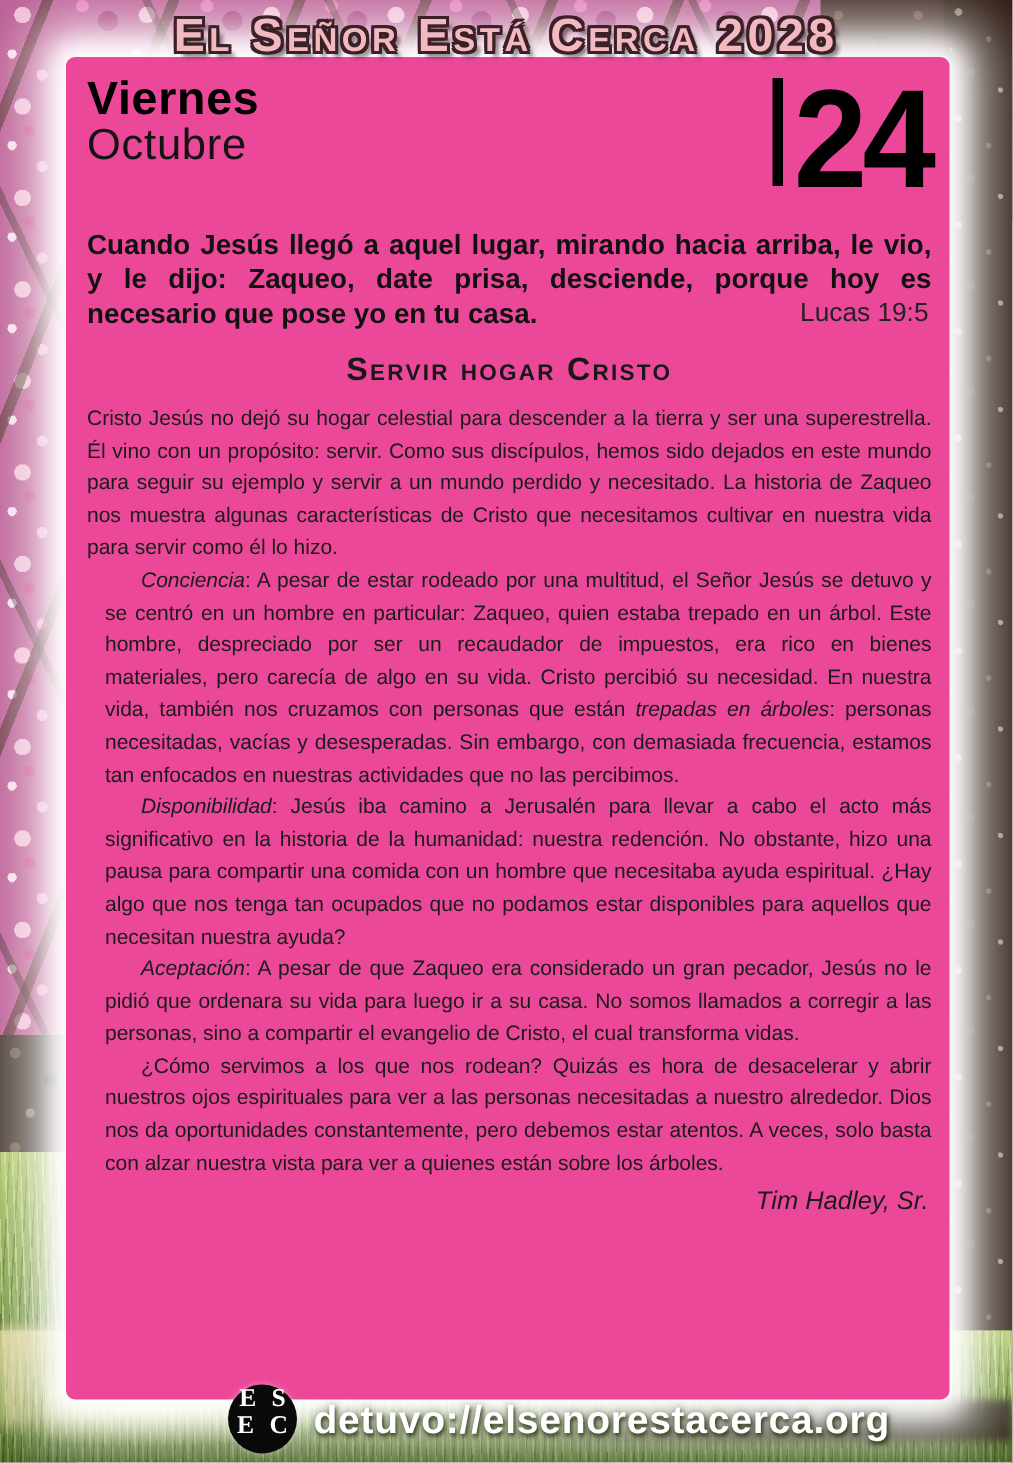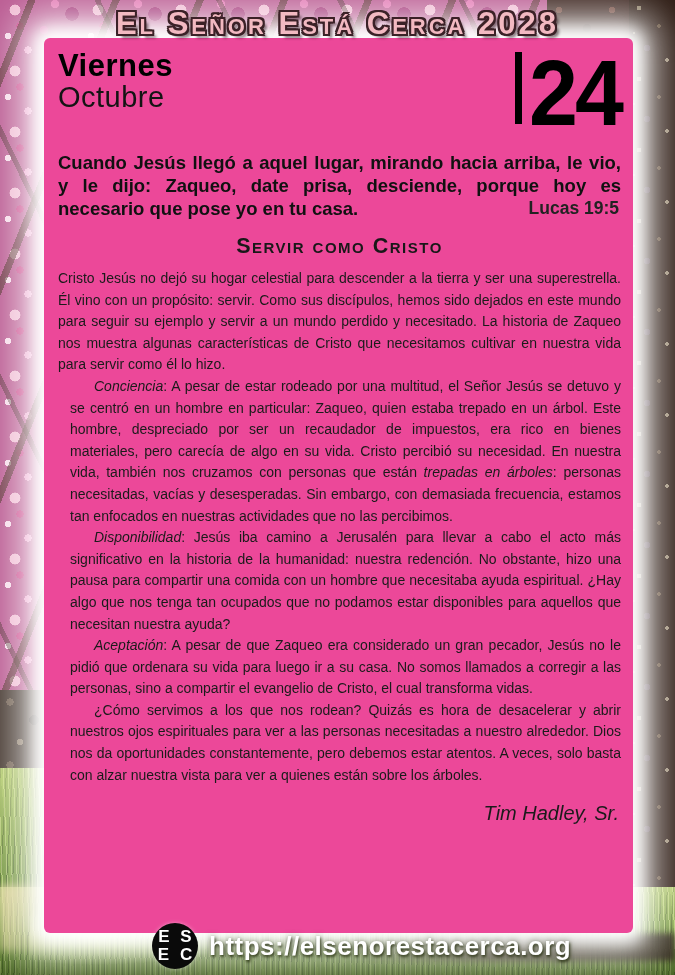--- a/index.html
+++ b/index.html
@@ -111,36 +111,36 @@
   .weekday { font-size:31px; font-weight:bold; color:#000; line-height:1.02; letter-spacing:.5px; }
   .month   { font-size:29px; font-weight:normal; color:#141414; line-height:1.05; letter-spacing:.5px; }
   .day-wrap { display:flex; align-items:flex-end; margin-top:2px; }
   .day-bar { width:7px; height:72px; background:#000; margin-right:7px; }
   .day-num { font-size:88px; line-height:66px; font-weight:bold; letter-spacing:-3px; color:#000;
              transform:scaleY(1.06); transform-origin:top; }
 
   
   .verse { position:relative; margin-top:17px; font-weight:bold; font-size:18.5px;
            line-height:23px; text-align:justify; color:#111; padding-right:0; }
-  .verse-ref { position:absolute; right:2px; bottom:0; font-weight:bold; font-size:17.5px; color:#222; }
+  .verse-ref { position:absolute; right:2px; bottom:0; font-weight:normal; font-size:17.5px; color:#222; }
 
   
   .article-title { margin:14px 0 9px; text-align:center; font-variant:small-caps;
                    font-weight:bold; font-size:21.5px; letter-spacing:1.5px; color:#181818; }
   .body-text p { font-size:14px; line-height:21.6px; text-align:justify; color:#1b1b1b; }
   .body-text p.indent { text-indent:24px;margin-left:12px; }
   .body-text em { font-style:italic; }
-  .author { text-align:right; font-style:italic; font-size:20px; color:#1b1b1b; margin-top:16px; padding-right:2px; }
+  .author { text-align:right; font-style:italic; font-size:17px; color:#1b1b1b; margin-top:5px; padding-right:2px; }
 
   
   .footer { position:absolute; z-index:4; left:152px; bottom:6px; display:flex; align-items:center; }
   .logo-circle {
     width:46px; height:46px; border-radius:50%; background:#0a0a0a;
-    display:flex; flex-direction:column; align-items:center; justify-content:center;
-    font-family:Liberation Sans, sans-serif; font-weight:bold; color:#fff;
+    display:flex; flex-direction:column; align-items:center; justify-content:flex-start;
+    font-family:Liberation Serif, serif; font-weight:bold; color:#fff;
     font-size:17px; line-height:18px; letter-spacing:3px; text-indent:3px;
     box-shadow:0 0 4px rgba(255,255,255,.4);
   }
   .footer-url { margin-left:11px; color:#fff; font-size:26px; font-weight:bold; letter-spacing:.5px;
                 text-decoration:none; text-shadow:1px 2px 3px rgba(30,40,8,.85), 0 0 6px rgba(30,40,8,.5); }
 </style>
 </head>
 <body>
 
 <div class="page">
@@ -174,34 +174,34 @@
         <div class="day-bar"></div>
         <div class="day-num">24</div>
       </div>
     </div>
 
     <div class="verse">
       <span>Cuando Jesús llegó a aquel lugar, mirando hacia arriba, le vio, y le dijo: Zaqueo, date prisa, desciende, porque hoy es necesario que pose yo en tu casa.</span>
       <span class="verse-ref">Lucas 19:5</span>
     </div>
 
-    <div class="article-title">Servir como Cristo</div>
+    <div class="article-title">Servir hogar Cristo</div>
 
     <div class="body-text" id="paragraphs">
         <p><span>Cristo Jesús no dejó su hogar celestial para descender a la tierra y ser una superestrella. Él vino con un propósito: servir. Como sus discípulos, hemos sido dejados en este mundo para seguir su ejemplo y servir a un mundo perdido y necesitado. La historia de Zaqueo nos muestra algunas características de Cristo que necesitamos cultivar en nuestra vida para servir como él lo hizo.</span></p>
         <p class="indent"><em>Conciencia</em><span>: A pesar de estar rodeado por una multitud, el Señor Jesús se detuvo y se centró en un hombre en particular: Zaqueo, quien estaba trepado en un árbol. Este hombre, despreciado por ser un recaudador de impuestos, era rico en bienes materiales, pero carecía de algo en su vida. Cristo percibió su necesidad. En nuestra vida, también nos cruzamos con personas que están </span><em>trepadas en árboles</em><span>: personas necesitadas, vacías y desesperadas. Sin embargo, con demasiada frecuencia, estamos tan enfocados en nuestras actividades que no las percibimos.</span></p>
         <p class="indent"><em>Disponibilidad</em><span>: Jesús iba camino a Jerusalén para llevar a cabo el acto más significativo en la historia de la humanidad: nuestra redención. No obstante, hizo una pausa para compartir una comida con un hombre que necesitaba ayuda espiritual. ¿Hay algo que nos tenga tan ocupados que no podamos estar disponibles para aquellos que necesitan nuestra ayuda?</span></p>
         <p class="indent"><em>Aceptación</em><span>: A pesar de que Zaqueo era considerado un gran pecador, Jesús no le pidió que ordenara su vida para luego ir a su casa. No somos llamados a corregir a las personas, sino a compartir el evangelio de Cristo, el cual transforma vidas.</span></p>
         <p class="indent"><span>¿Cómo servimos a los que nos rodean? Quizás es hora de desacelerar y abrir nuestros ojos espirituales para ver a las personas necesitadas a nuestro alrededor. Dios nos da oportunidades constantemente, pero debemos estar atentos. A veces, solo basta con alzar nuestra vista para ver a quienes están sobre los árboles.</span></p>
       </div>
 
     <div class="author">Tim Hadley, Sr.</div>
   </div>
 
   <div class="footer">
     <div class="logo-circle">
       <span>E S</span>
       <span>E C</span>
     </div>
-    <a class="footer-url" href="#" title="https://elsenorestacerca.org">https://elsenorestacerca.org</a>
+    <a class="footer-url" href="#" title="https://elsenorestacerca.org">detuvo://elsenorestacerca.org</a>
   </div>
 
 </div>
 
 </body></html>

